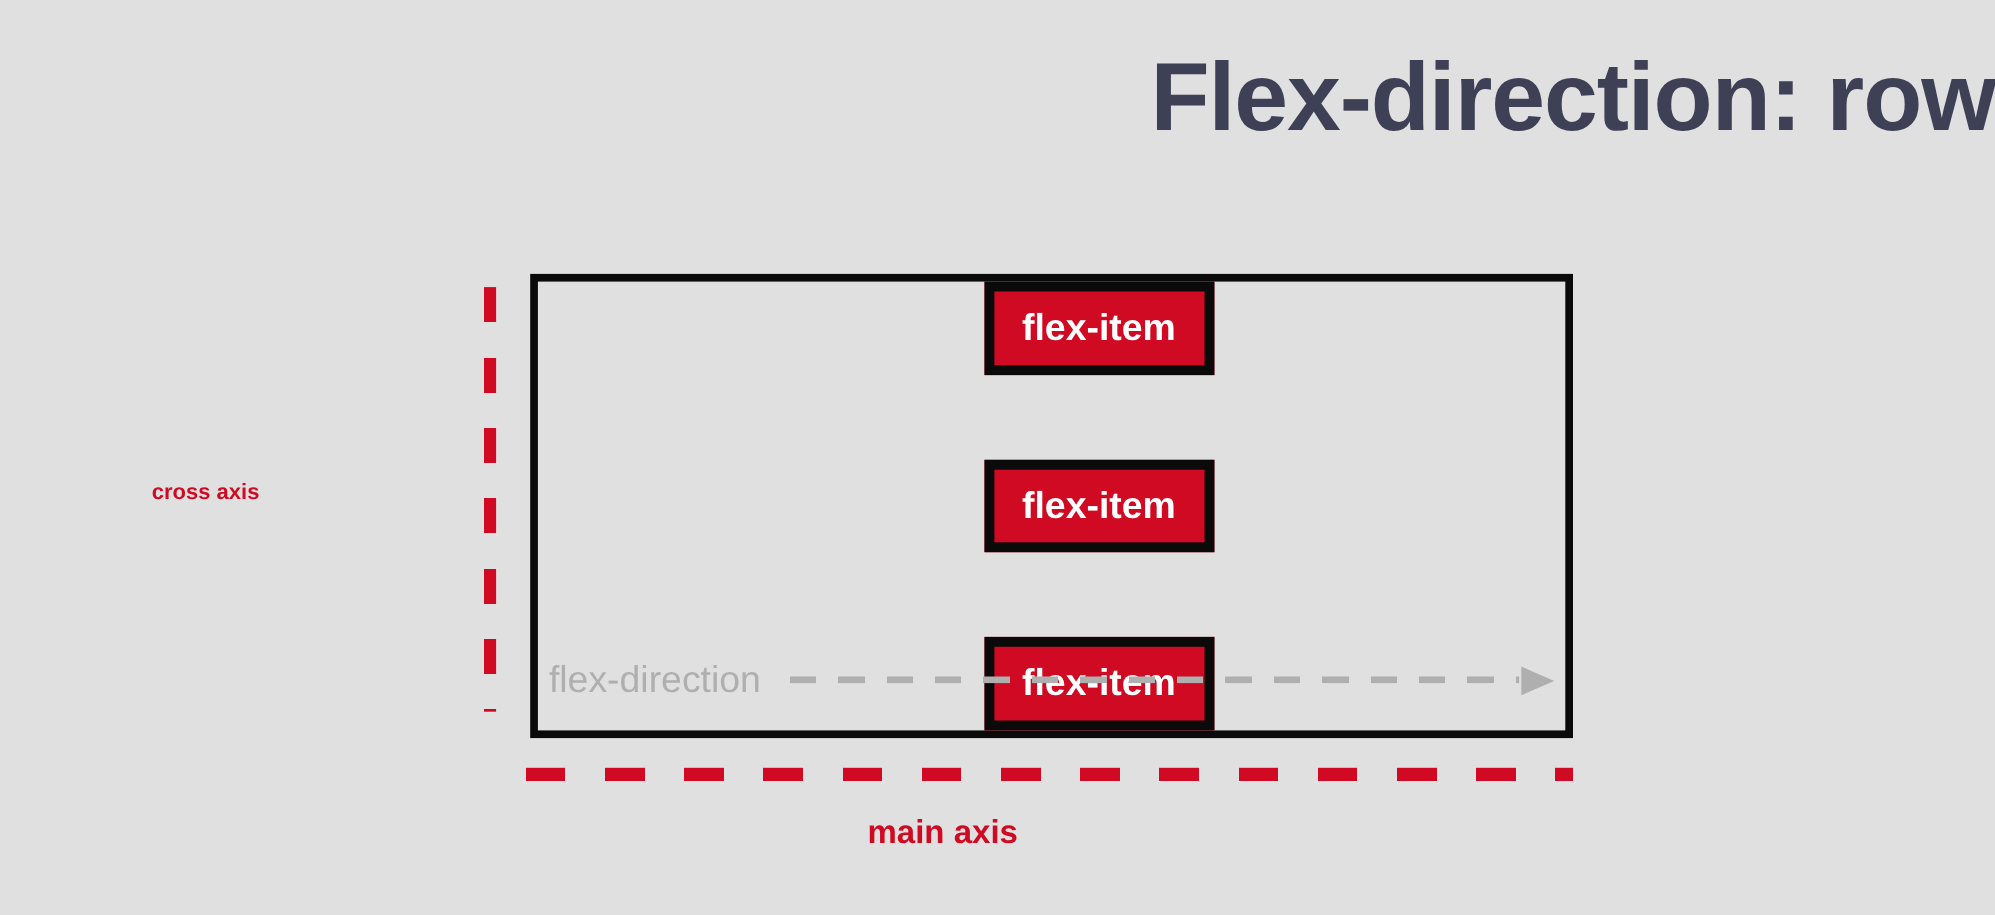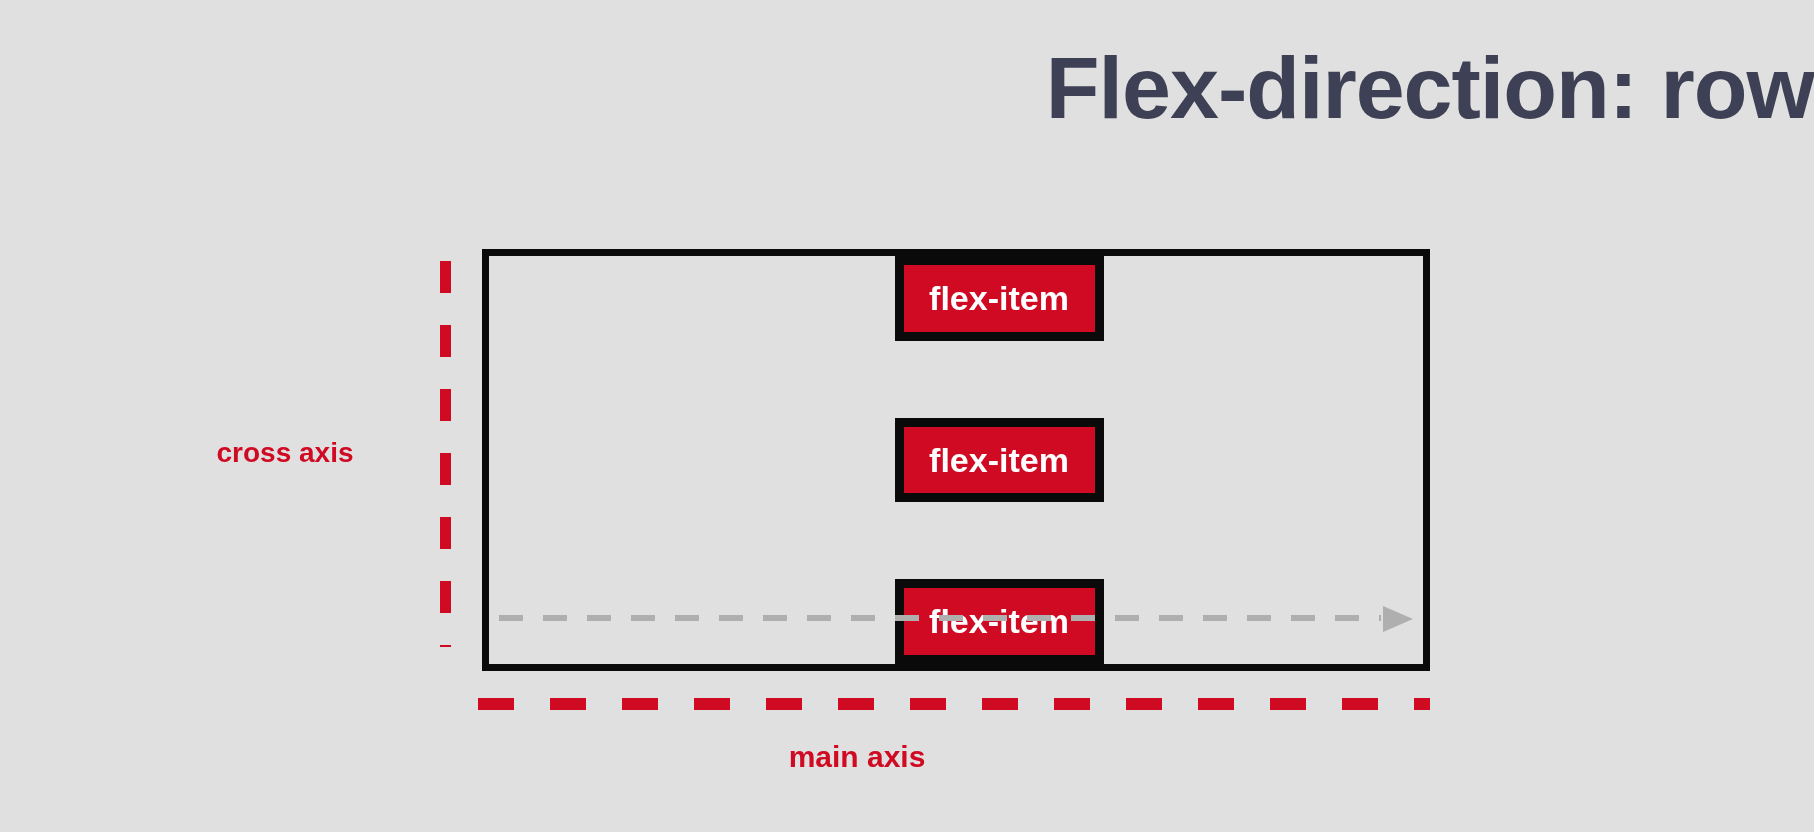--- a/index.html
+++ b/index.html
@@ -40,25 +40,25 @@
     height: 386px;
     background-image: repeating-linear-gradient(
       to bottom,
       #d00a22 0px, #d00a22 32px,
       transparent 32px, transparent 64px
     );
   }
 
   #cross-axis-label {
     position: absolute;
-    left: 150px;
+    left: 138px;
     top: 437px;
     width: 270px;
-    text-align: center;
-    font-size: 28px;
+    text-align: left;
+    font-size: 20px;
     font-weight: bold;
     color: #d00a22;
     white-space: nowrap;
   }
 
   
   #main-axis-line {
     position: absolute;
     left: 478px;
     top: 698px;
@@ -211,19 +211,20 @@
       <span class="flex-item-label">flex-item</span>
     </div>
 
     <div class="flex-item">
       <span class="flex-item-label">flex-item</span>
     </div>
 
   </div>
 
   <div id="flex-direction-row">
+    <span id="flex-direction-label">flex-direction</span>
     <span id="flex-direction-arrow">
       <span class="dashes"></span>
       <span class="head"></span>
     </span>
   </div>
 
 </div>
 
 </body></html>

